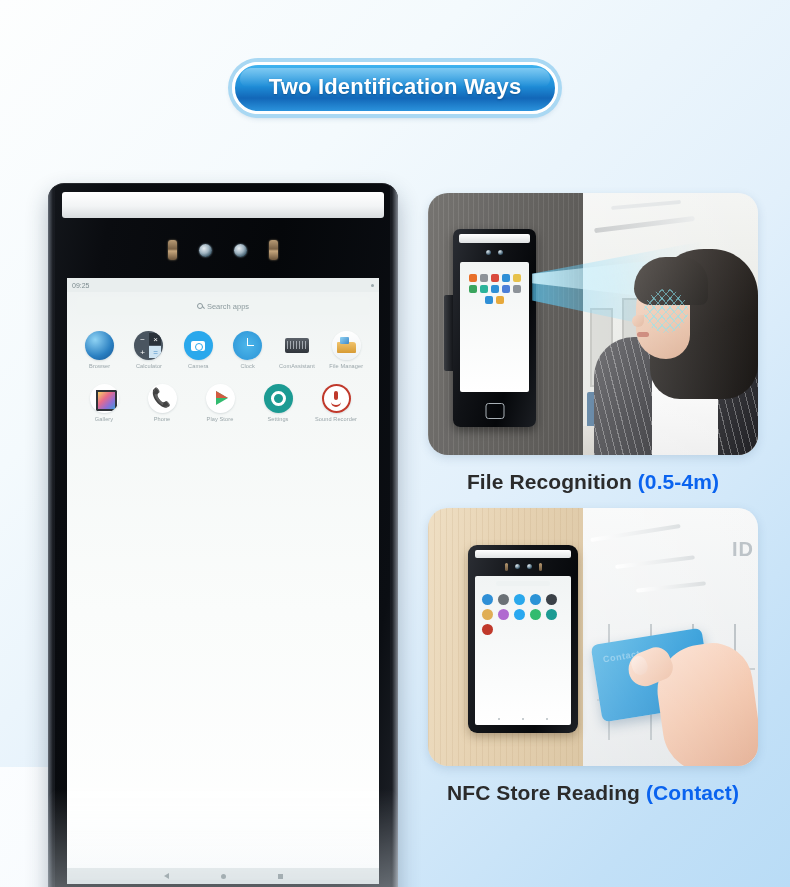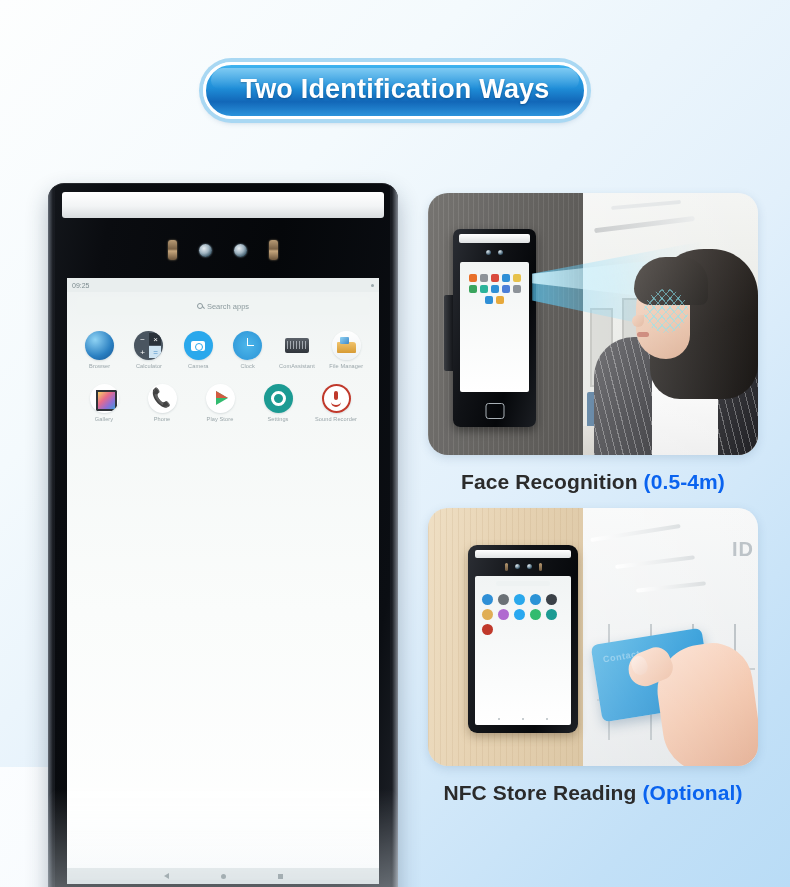--- a/index.html
+++ b/index.html
@@ -17,21 +17,21 @@
 
   
   .title-wrap{ position:absolute; top:62px; left:0; width:790px; text-align:center; }
   .title-pill{
     display:inline-block; position:relative;
     padding:10px 34px 12px;
     border-radius:40px;
     background:linear-gradient(180deg,#3fb3ef 0%,#1f8ed8 45%,#1267b8 72%,#2b93dc 100%);
     border:3px solid #ffffff;
     box-shadow:0 0 0 4px #a9d8f3, 0 3px 6px rgba(40,90,140,.30);
-    color:#ffffff; font-size:27px; font-weight:700; letter-spacing:.2px;
+    color:#ffffff; font-size:22px; font-weight:700; letter-spacing:.2px;
     text-shadow:0 1px 2px rgba(10,50,90,.45);
     line-height:1.08;
     text-align:center;
   }
   .title-pill::after{
     content:""; position:absolute; left:5px; right:5px; top:3px; height:42%;
     border-radius:30px 30px 20px 20px;
     background:linear-gradient(180deg,rgba(255,255,255,.34),rgba(255,255,255,0));
     pointer-events:none;
   }
@@ -464,21 +464,21 @@
       <i class="lip"></i>
     </span>
     <span class="w-hair-front"></span>
     <span class="w-mesh"></span>
   </div>
 
   <div class="photo-glass"></div>
 </div>
 
 <div class="caption cap-face">
-  <span>Face Recognition</span>
+  <span>File Recognition</span>
   <span class="hl">(0.5-4m)</span>
 </div>
 
 <div class="photo photo-nfc">
   <div class="wall-light"></div>
   <div class="office2">
     <span class="strip s1"></span>
     <span class="strip s2"></span>
     <span class="strip s3"></span>
     <span class="win" style="left:14%"></span>
@@ -528,14 +528,14 @@
     <span class="palm"></span>
     <span class="thumb"></span>
     <span class="nail"></span>
   </div>
 
   <div class="photo-glass"></div>
 </div>
 
 <div class="caption cap-nfc">
   <span>NFC Store Reading</span>
-  <span class="hl">(Optional)</span>
+  <span class="hl">(Contact)</span>
 </div>
 
 </body></html>

